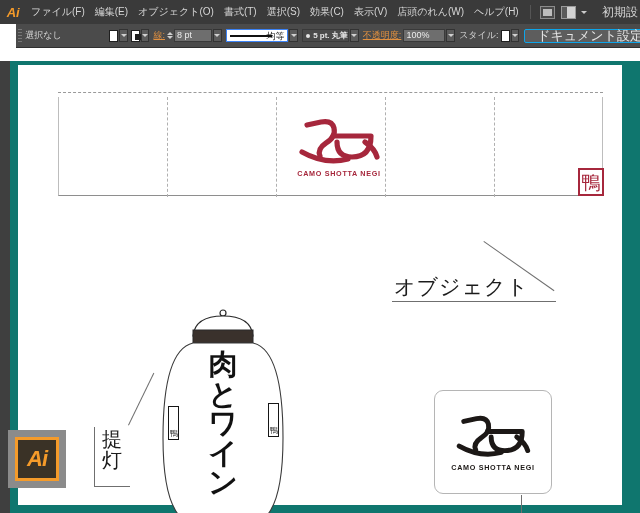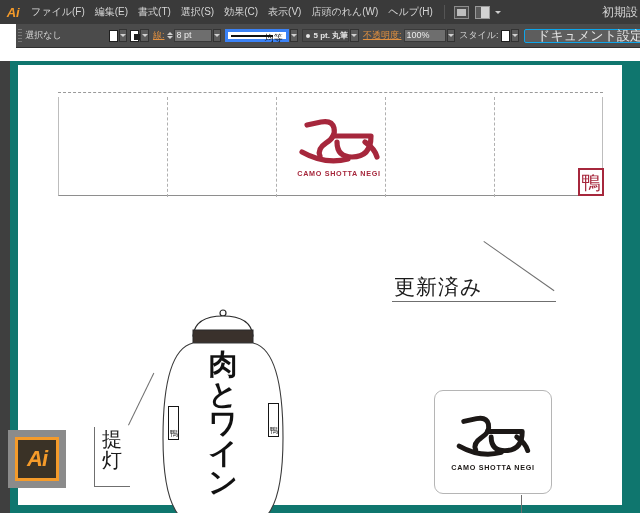--- a/index.html
+++ b/index.html
@@ -173,21 +173,21 @@
   .spinner .up, .spinner .dn {
     width: 0; height: 0;
     border-left: 3px solid transparent;
     border-right: 3px solid transparent;
   }
   .spinner .up { border-bottom: 3px solid #cfcfcf; margin-bottom: 1px; }
   .spinner .dn { border-top: 3px solid #cfcfcf; }
   .profile-box {
     width: 86px; height: 13px;
     background: #ffffff;
-    border: 3px solid #3b82f6;
+    border: 1px solid #3b82f6;
     box-sizing: border-box;
     position: relative;
     display: flex; align-items: center;
     padding-left: 3px;
   }
   .profile-box .ln {
     width: 42px; height: 2px; background: #111;
   }
   .profile-box .lbl {
     position: absolute; right: 3px; top: 0;
@@ -475,20 +475,21 @@
 </style>
 </head>
 <body>
 
 <div id="app">
 
   <div class="menubar">
     <div class="ai-logo">Ai</div>
     <div class="menu-item">ファイル(F)</div>
     <div class="menu-item">編集(E)</div>
+    <div class="menu-item">オブジェクト(O)</div>
     <div class="menu-item">書式(T)</div>
     <div class="menu-item">選択(S)</div>
     <div class="menu-item">効果(C)</div>
     <div class="menu-item">表示(V)</div>
     <div class="menu-item">店頭のれん(W)</div>
     <div class="menu-item">ヘルプ(H)</div>
     <div class="menu-sep"></div>
     <div class="mb-icon i1"></div>
     <div class="mb-icon i2"></div>
     <div class="mb-caret"></div>
@@ -583,21 +584,21 @@
               <path d="M72 27 Q82 34 84 42"></path>
             </g>
           </svg>
           <div class="logo-word" style="color:#a6273c">CAMO SHOTTA NEGI</div>
         </div>
 
         <div class="stamp">鴨</div>
       </div>
 
       <div class="noren-diag"></div>
-      <div class="label-h noren-label">更新済み</div>
+      <div class="label-h noren-label">オブジェクト</div>
       <div class="noren-underline"></div>
 
       <div class="lantern">
         <svg width="136" height="248" viewBox="0 0 136 248">
 
           <circle cx="68" cy="5" r="3" fill="none" stroke="#2a2a2a" stroke-width="1.2"></circle>
 
           <path d="M38 28 Q40 8 68 8 Q96 8 98 28 Z" fill="#ffffff" stroke="#2a2a2a" stroke-width="1.2"></path>
 
           <rect x="38" y="22" width="60" height="13" fill="#3a312c" stroke="#2a2a2a" stroke-width="1"></rect>

